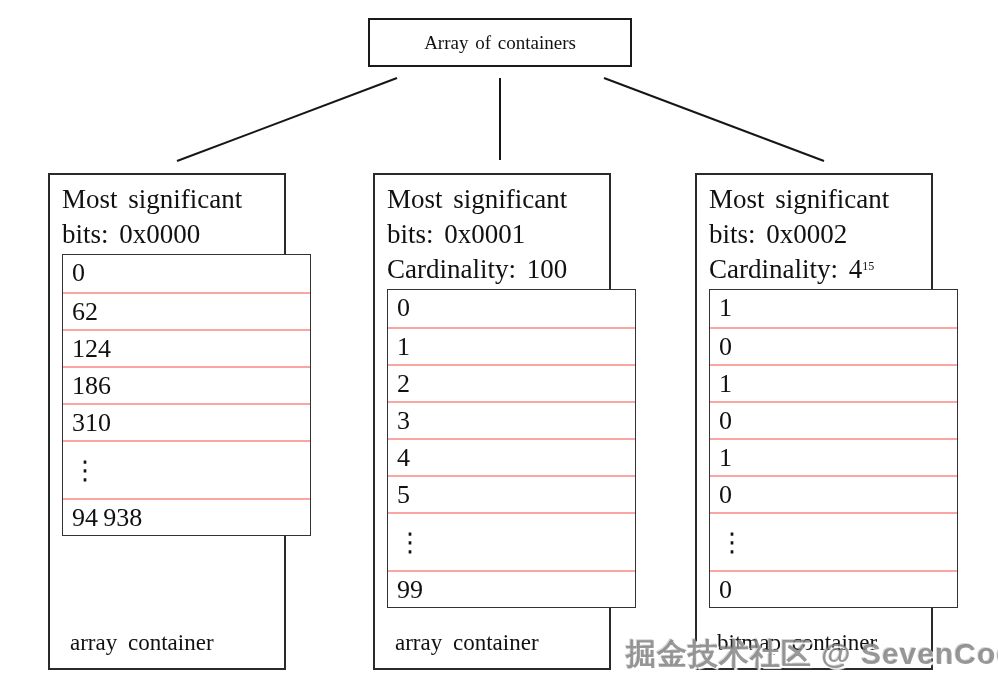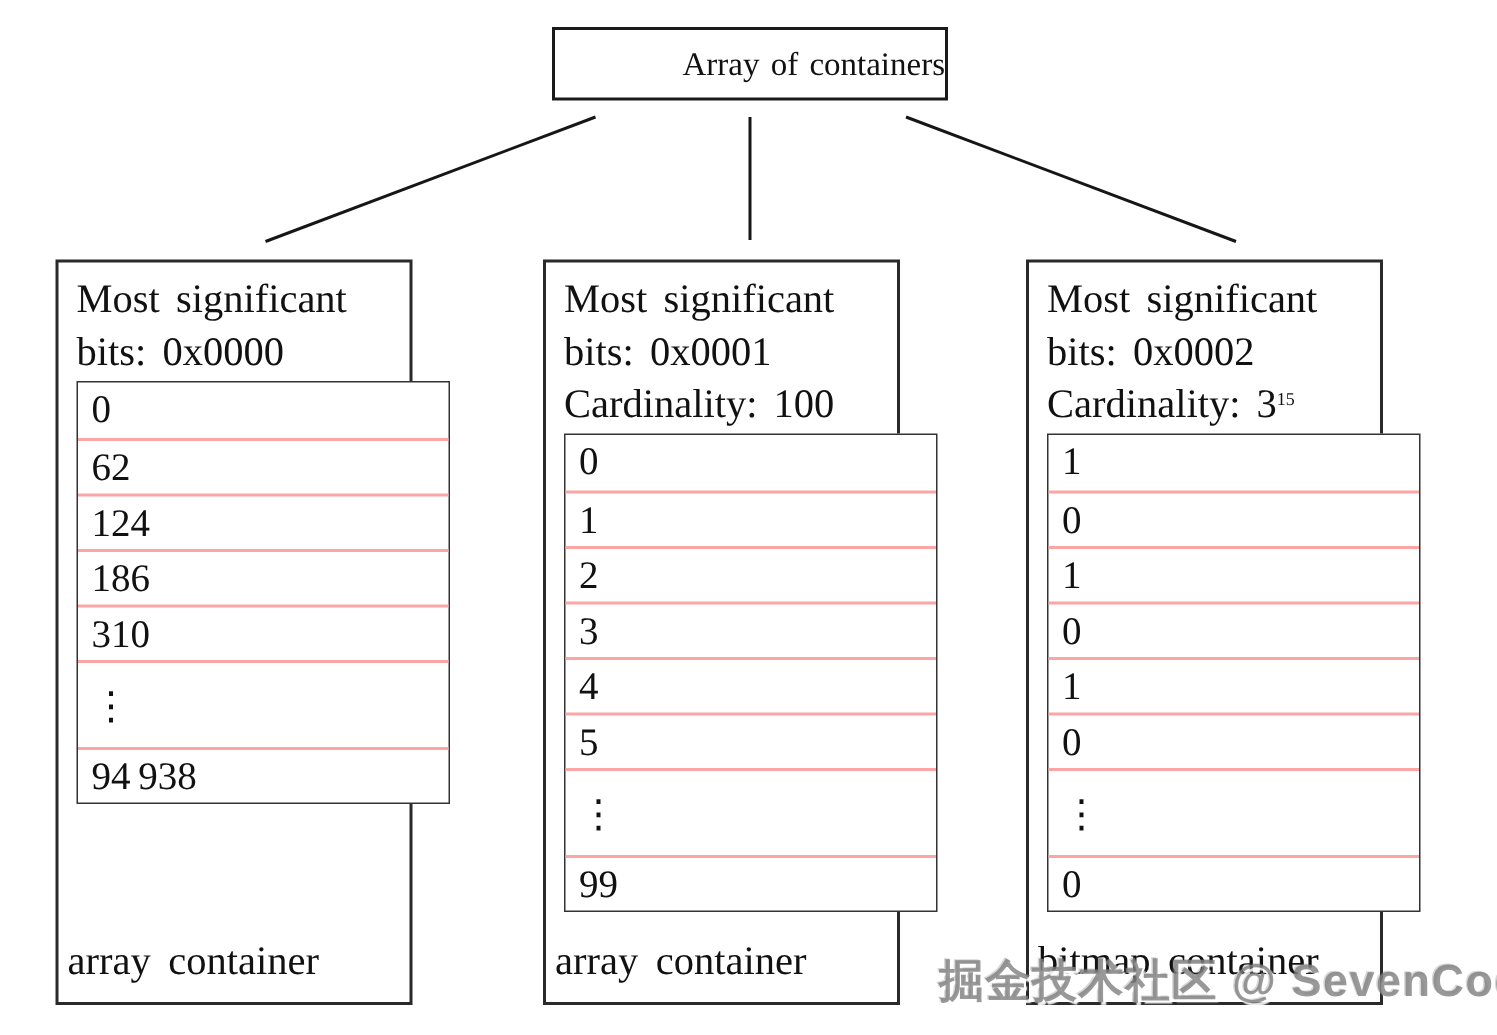--- a/index.html
+++ b/index.html
@@ -12,40 +12,41 @@
     color: #111111;
   }
 
   
   .root-box {
     position: absolute;
     left: 368px; top: 18px;
     width: 264px; height: 49px;
     border: 2px solid #1a1a1a;
     background: #ffffff;
-    display: flex; align-items: center; justify-content: flex-end;
-    font-size: 22px;
+    display: flex; align-items: center; justify-content: center;
+    font-size: 19px;
     word-spacing: 2px;
     white-space: nowrap;
   }
 
   
   svg.connectors {
     position: absolute; left: 0; top: 0;
     width: 998px; height: 690px;
   }
   svg.connectors line { stroke: #161616; stroke-width: 2; }
 
   
   .card {
     position: absolute;
     top: 173px;
     width: 238px; height: 497px;
     border: 2px solid #2a2a2a;
     background: #ffffff;
+    margin-left: 11px;
   }
   .card.c1 { left: 37px; }
   .card.c2 { left: 362px; }
   .card.c3 { left: 684px; }
 
   .card .header {
     padding: 7px 6px 0 12px;
     font-size: 27px;
     line-height: 35px;
     word-spacing: 4px;
@@ -75,22 +76,22 @@
   .cell:first-child { border-top: none; }
   .cell.dots {
     height: 58px;
     line-height: 58px;
     font-size: 26px;
     letter-spacing: 0;
   }
 
   .caption {
     position: absolute;
-    left: 6px; bottom: 12px;
-    font-size: 27px;
+    left: 20px; bottom: 12px;
+    font-size: 23px;
     word-spacing: 5px;
     white-space: nowrap;
   }
 
   
   .watermark {
     position: absolute;
     left: 626px; top: 634px;
     font-family: "Liberation Sans", "DejaVu Sans", sans-serif;
     font-size: 30px;
@@ -148,21 +149,21 @@
     <div class="cell dots">⋮</div>
     <div class="cell">99</div>
   </div>
   <div class="caption">array container</div>
 </div>
 
 <div class="card c3">
   <div class="header">
     <div>Most significant</div>
     <div>bits: 0x0002</div>
-    <div><span>Cardinality: 3</span><sup>15</sup></div>
+    <div><span>Cardinality: 4</span><sup>15</sup></div>
   </div>
   <div class="vlist">
     <div class="cell">1</div>
     <div class="cell">0</div>
     <div class="cell">1</div>
     <div class="cell">0</div>
     <div class="cell">1</div>
     <div class="cell">0</div>
     <div class="cell dots">⋮</div>
     <div class="cell">0</div>

